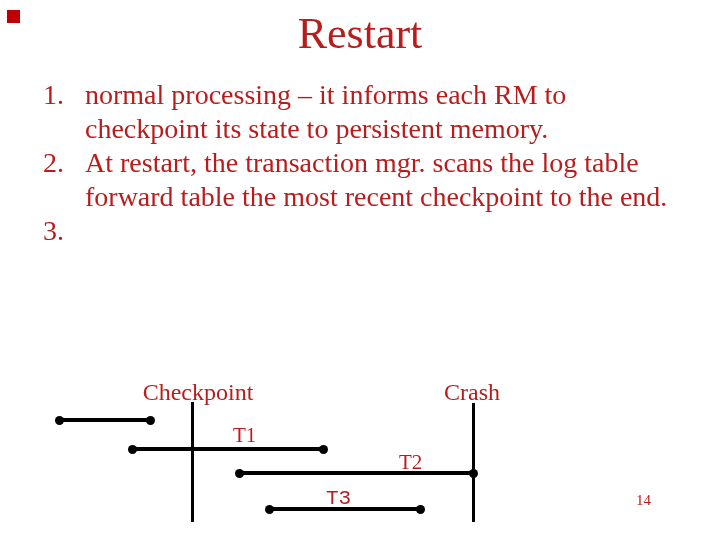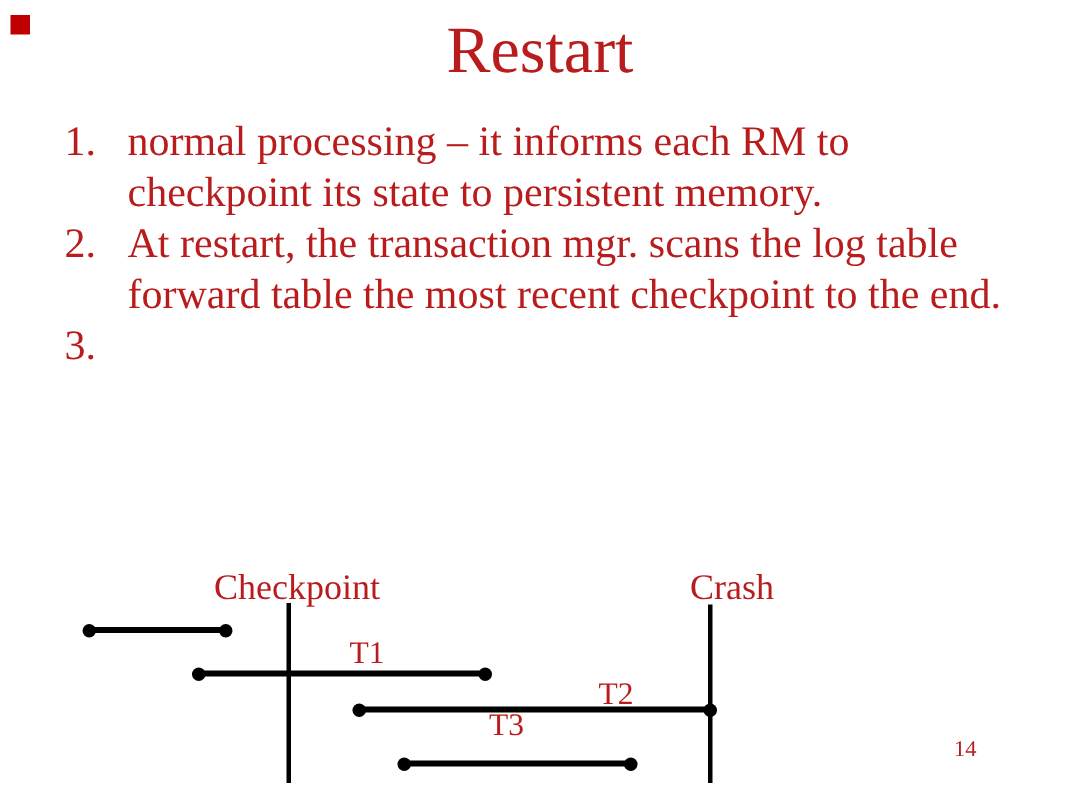--- a/index.html
+++ b/index.html
@@ -39,33 +39,33 @@
   .list-item .lines > div { white-space: nowrap; }
 
   .diagram-label {
     position: absolute;
     font-size: 24px;
     line-height: 26px;
     text-align: center;
     white-space: nowrap;
   }
   .lbl-checkpoint { left: 139px; top: 379px; width: 118px; }
-  .lbl-crash      { left: 440px; top: 379px; width: 64px; margin-left: 16px; }
+  .lbl-crash      { left: 440px; top: 379px; width: 64px; }
 
   .tline-label {
     position: absolute;
     font-size: 21px;
     line-height: 22px;
     text-align: left;
     width: 34px;
     white-space: nowrap;
   }
   .lbl-t1 { left: 233px; top: 424px; }
   .lbl-t2 { left: 399px; top: 451px; }
-  .lbl-t3 { left: 326px; top: 472px; }
+  .lbl-t3 { left: 326px; top: 488px; font-family: Liberation Mono, monospace; }
 
   .vline { position: absolute; width: 3px; background: #000; }
   .vline-checkpoint { left: 191px; top: 402px; height: 120px; }
   .vline-crash      { left: 472px; top: 403px; height: 119px; }
 
   .hline { position: absolute; height: 4px; background: #000; }
   .bar-t0 { left: 59px;  top: 418px; width: 92px; }
   .bar-t1 { left: 132px; top: 447px; width: 191px; }
   .bar-t2 { left: 239px; top: 471px; width: 235px; }
   .bar-t3 { left: 269px; top: 507px; width: 151px; }

